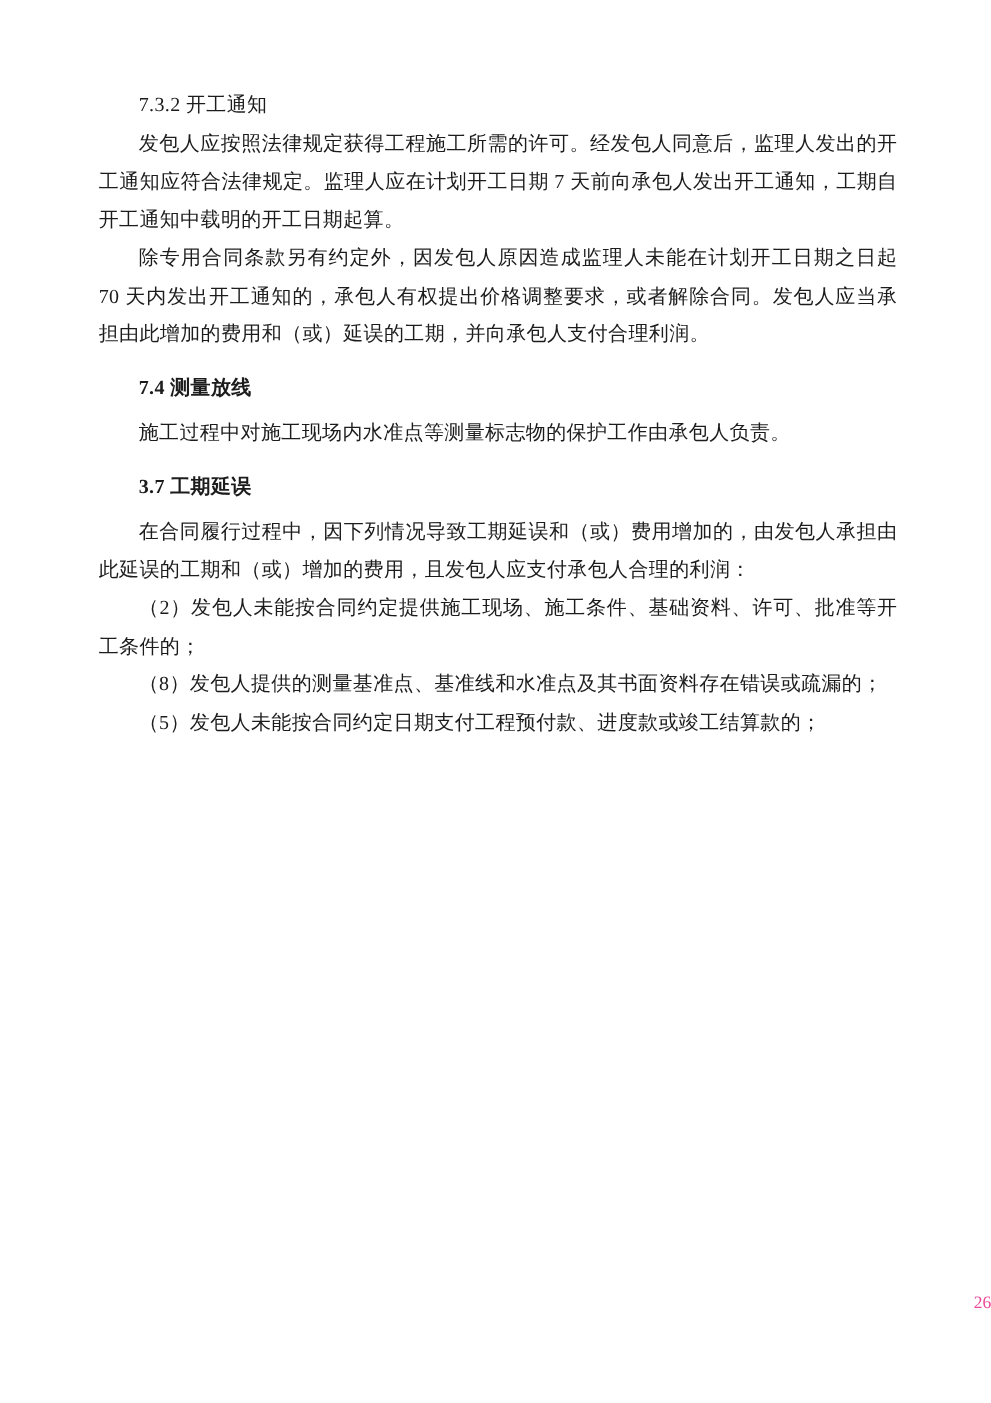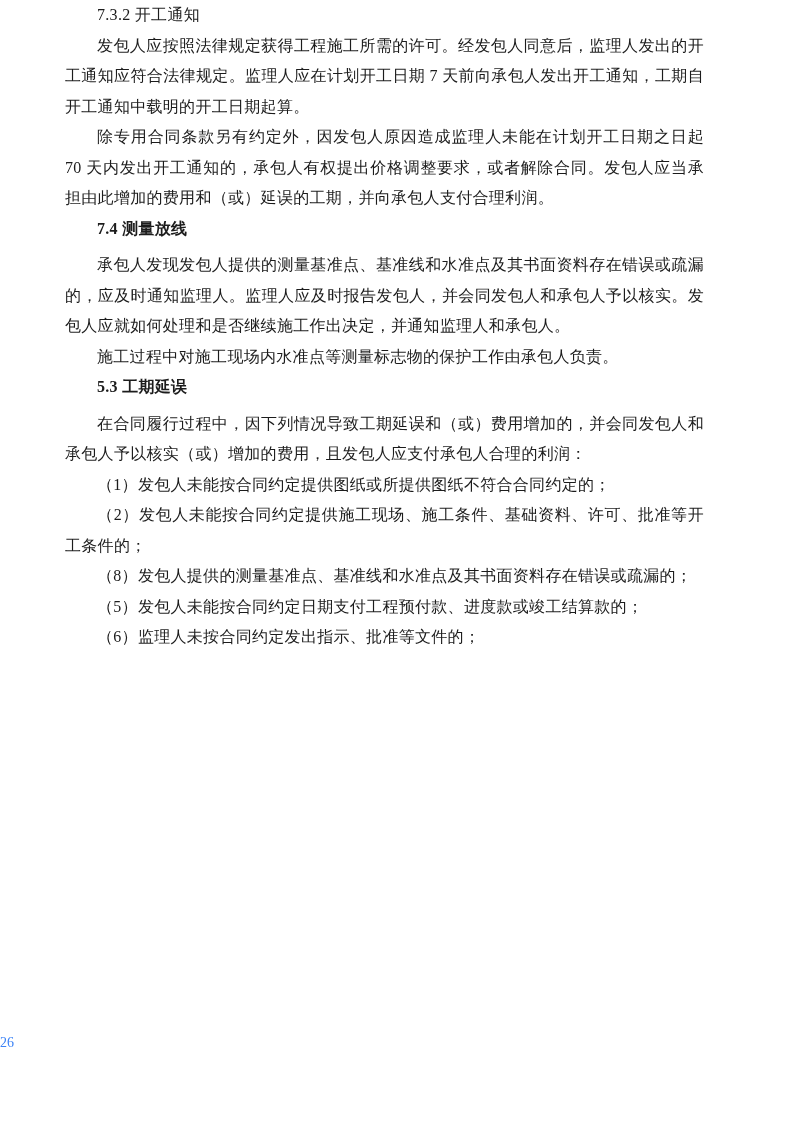--- a/index.html
+++ b/index.html
@@ -13,66 +13,64 @@
     height: 1122px;
     margin: 0 auto;
     background: #ffffff;
     font-family: "Liberation Serif", "DejaVu Serif", serif;
     color: #1c1c1c;
     overflow: hidden;
   }
   .content {
     position: absolute;
     top: 0;
-    left: 65px;
+    left: 79px;
     width: 639px;
+    padding-top: 70px;
     box-sizing: border-box;
   }
   .content p {
     margin: 0;
     font-size: 16px;
     line-height: 30.5px;
     text-align: justify;
     text-justify: inter-ideograph;
     text-indent: 2em;
     letter-spacing: 0.3px;
   }
   .content p.heading {
     font-weight: bold;
-    margin-top: 0;
+    margin-top: 12px;
     margin-bottom: 6px;
     text-align: left;
   }
   .content p.clause-title {
     text-align: left;
   }
   .page-number {
     position: absolute;
     top: 1034px;
     left: 0;
     right: 0;
-    text-align: left;
+    text-align: right;
     font-size: 14px;
     line-height: 18px;
-    color: #3b82f6;
+    color: #ec4899;
   }
 </style>
 </head>
 <body>
 
 <div class="page">
   <div class="content">
     <p class="clause-title">7.3.2 开工通知</p>
     <p>发包人应按照法律规定获得工程施工所需的许可。经发包人同意后，监理人发出的开工通知应符合法律规定。监理人应在计划开工日期 7 天前向承包人发出开工通知，工期自开工通知中载明的开工日期起算。</p>
     <p>除专用合同条款另有约定外，因发包人原因造成监理人未能在计划开工日期之日起 70 天内发出开工通知的，承包人有权提出价格调整要求，或者解除合同。发包人应当承担由此增加的费用和（或）延误的工期，并向承包人支付合理利润。</p>
     <p class="heading">7.4 测量放线</p>
-    <p>承包人发现发包人提供的测量基准点、基准线和水准点及其书面资料存在错误或疏漏的，应及时通知监理人。监理人应及时报告发包人，并会同发包人和承包人予以核实。发包人应就如何处理和是否继续施工作出决定，并通知监理人和承包人。</p>
     <p>施工过程中对施工现场内水准点等测量标志物的保护工作由承包人负责。</p>
-    <p class="heading">5.3 工期延误</p>
-    <p>在合同履行过程中，因下列情况导致工期延误和（或）费用增加的，并会同发包人和承包人予以核实（或）增加的费用，且发包人应支付承包人合理的利润：</p>
-    <p>（1）发包人未能按合同约定提供图纸或所提供图纸不符合合同约定的；</p>
+    <p class="heading">3.7 工期延误</p>
+    <p>在合同履行过程中，因下列情况导致工期延误和（或）费用增加的，由发包人承担由此延误的工期和（或）增加的费用，且发包人应支付承包人合理的利润：</p>
     <p>（2）发包人未能按合同约定提供施工现场、施工条件、基础资料、许可、批准等开工条件的；</p>
     <p>（8）发包人提供的测量基准点、基准线和水准点及其书面资料存在错误或疏漏的；</p>
     <p>（5）发包人未能按合同约定日期支付工程预付款、进度款或竣工结算款的；</p>
-    <p>（6）监理人未按合同约定发出指示、批准等文件的；</p>
   </div>
   <div class="page-number">26</div>
 </div>
 
 </body></html>

